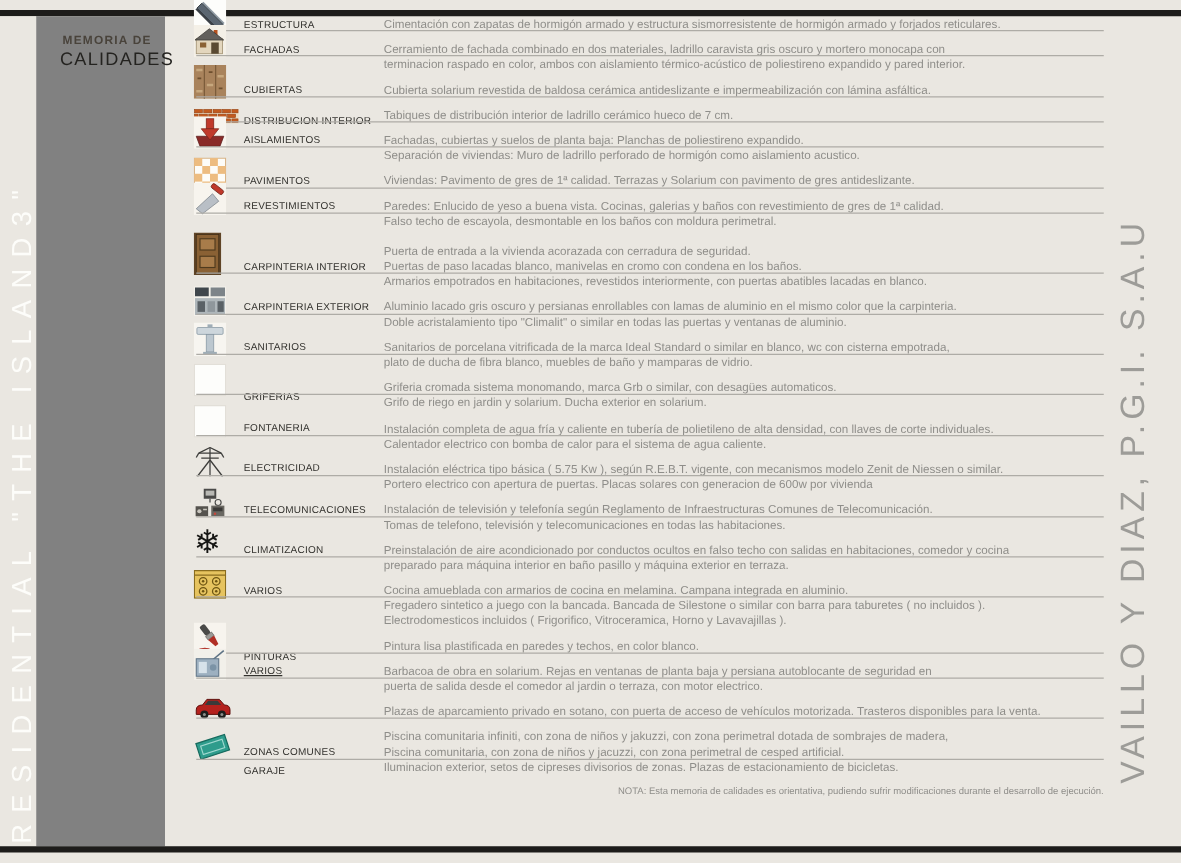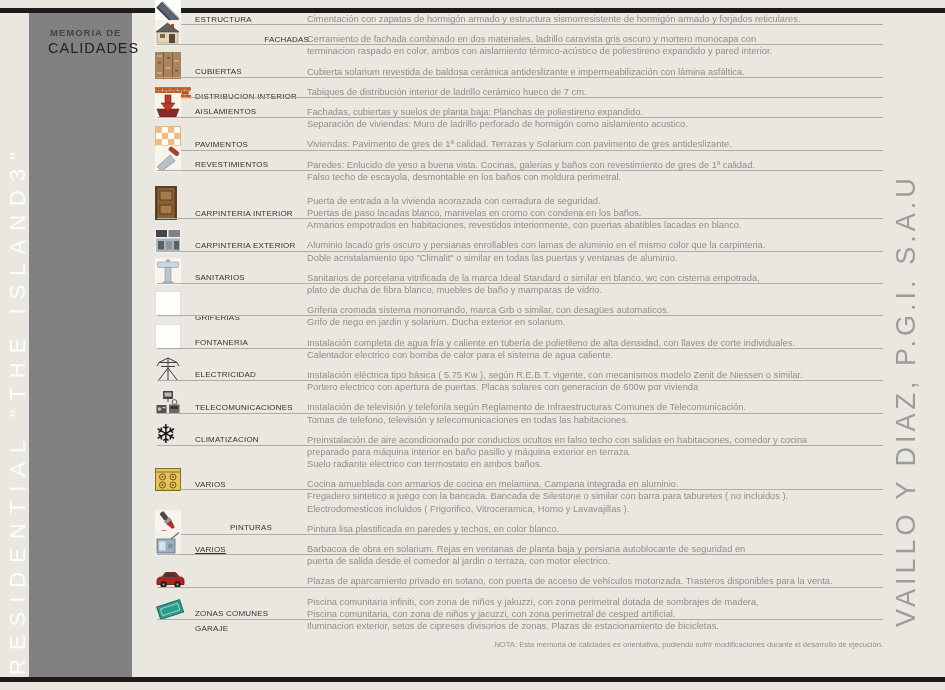--- a/index.html
+++ b/index.html
@@ -65,21 +65,21 @@
 
   <div class="block">
     <div class="icon" style="top: 13.2px;"><svg width="26" height="26" viewBox="0 0 26 26">
               <rect width="26" height="26" fill="#f4f0e7"></rect>
               <rect x="2" y="11" width="21" height="12" fill="#e3d6bd" stroke="#9a8a6a" stroke-width="0.6"></rect>
               <rect x="16" y="4" width="3" height="6" fill="#b6521f"></rect>
               <polygon points="1,12 12.5,3 24,12" fill="#63605c" stroke="#3e3b37" stroke-width="0.6"></polygon>
               <rect x="5" y="14" width="5" height="4" fill="#8a6134"></rect>
               <rect x="14" y="14" width="6" height="9" fill="#5a4a33"></rect>
             </svg></div>
-    <div class="label" style="top: 1.5px; text-align: right;">FACHADAS</div>
+    <div class="label" style="top: 1.5px;">FACHADAS</div>
     <div class="lines">
             <div class="line">Cerramiento de fachada combinado en dos materiales, ladrillo caravista gris oscuro y mortero monocapa con</div>
             <div class="line">terminacion raspado en color, ambos con aislamiento térmico-acústico de poliestireno expandido y pared interior.</div>
           </div>
     <div class="rule" style="top: 11.2px;"></div>
   </div>
 
   <div class="block">
     <div class="icon" style="top: 13.2px;"><svg width="26" height="27" viewBox="0 0 26 27">
               <rect width="26" height="27" fill="#a9835c"></rect>
@@ -300,21 +300,20 @@
           </div>
     <div class="rule" style="top: 11.2px;"></div>
   </div>
 
   <div class="block">
     <div class="icon" style="top: 13.2px;"><span class="snow">❄</span></div>
     <div class="label" style="top: 1.5px;">CLIMATIZACION</div>
     <div class="lines">
             <div class="line">Preinstalación de aire acondicionado por conductos ocultos en falso techo con salidas en habitaciones, comedor y cocina</div>
             <div class="line">preparado para máquina interior en baño pasillo y máquina exterior en terraza.</div>
-            <div class="line">Suelo radiante electrico con termostato en ambos baños.</div>
           </div>
     <div class="rule" style="top: 11.2px;"></div>
   </div>
 
   <div class="block">
     <div class="icon" style="top: 13.2px;"><svg width="26" height="23" viewBox="0 0 26 23">
               <rect x="0.5" y="0.5" width="25" height="22" fill="#e6c35f" stroke="#8a6d1f"></rect>
               <line x1="0.5" y1="4" x2="25.5" y2="4" stroke="#8a6d1f"></line>
               <g fill="none" stroke="#6e5512" stroke-width="1">
                 <circle cx="7.5" cy="9" r="3"></circle>
@@ -341,21 +340,21 @@
   <div class="block">
     <div class="icon" style="top: 13.2px;"><svg width="26" height="26" viewBox="0 0 26 26">
               <rect width="26" height="26" fill="#f7f4ee"></rect>
               <g transform="rotate(-38 13 11)">
                 <rect x="10.5" y="0" width="5" height="9" rx="1.5" fill="#4a4a48"></rect>
                 <rect x="10" y="9" width="6" height="3.5" fill="#9a9a96" stroke="#5a5a58" stroke-width="0.5"></rect>
                 <polygon points="10,12.5 16,12.5 14.5,20 11.5,20" fill="#b02e25"></polygon>
               </g>
               <path d="M1,23 q7,-5 14,-1 q-7,4.5 -14,1 z" fill="#b02e25"></path>
             </svg></div>
-    <div class="label" style="top: 0; margin-left: 35px;">PINTURAS</div>
+    <div class="label" style="top: 10px;">PINTURAS</div>
     <div class="lines">
             <div class="line">Pintura lisa plastificada en paredes y techos, en color blanco.</div>
           </div>
     <div class="rule" style="top: 11.2px;"></div>
   </div>
 
   <div class="block gap-md">
     <div class="icon" style="top: 13.2px;"><svg width="26" height="25" viewBox="0 0 26 25">
               <rect width="26" height="25" fill="#f2f0ea"></rect>
               <line x1="15" y1="9" x2="24" y2="1.5" stroke="#5d7285" stroke-width="1.3"></line>

